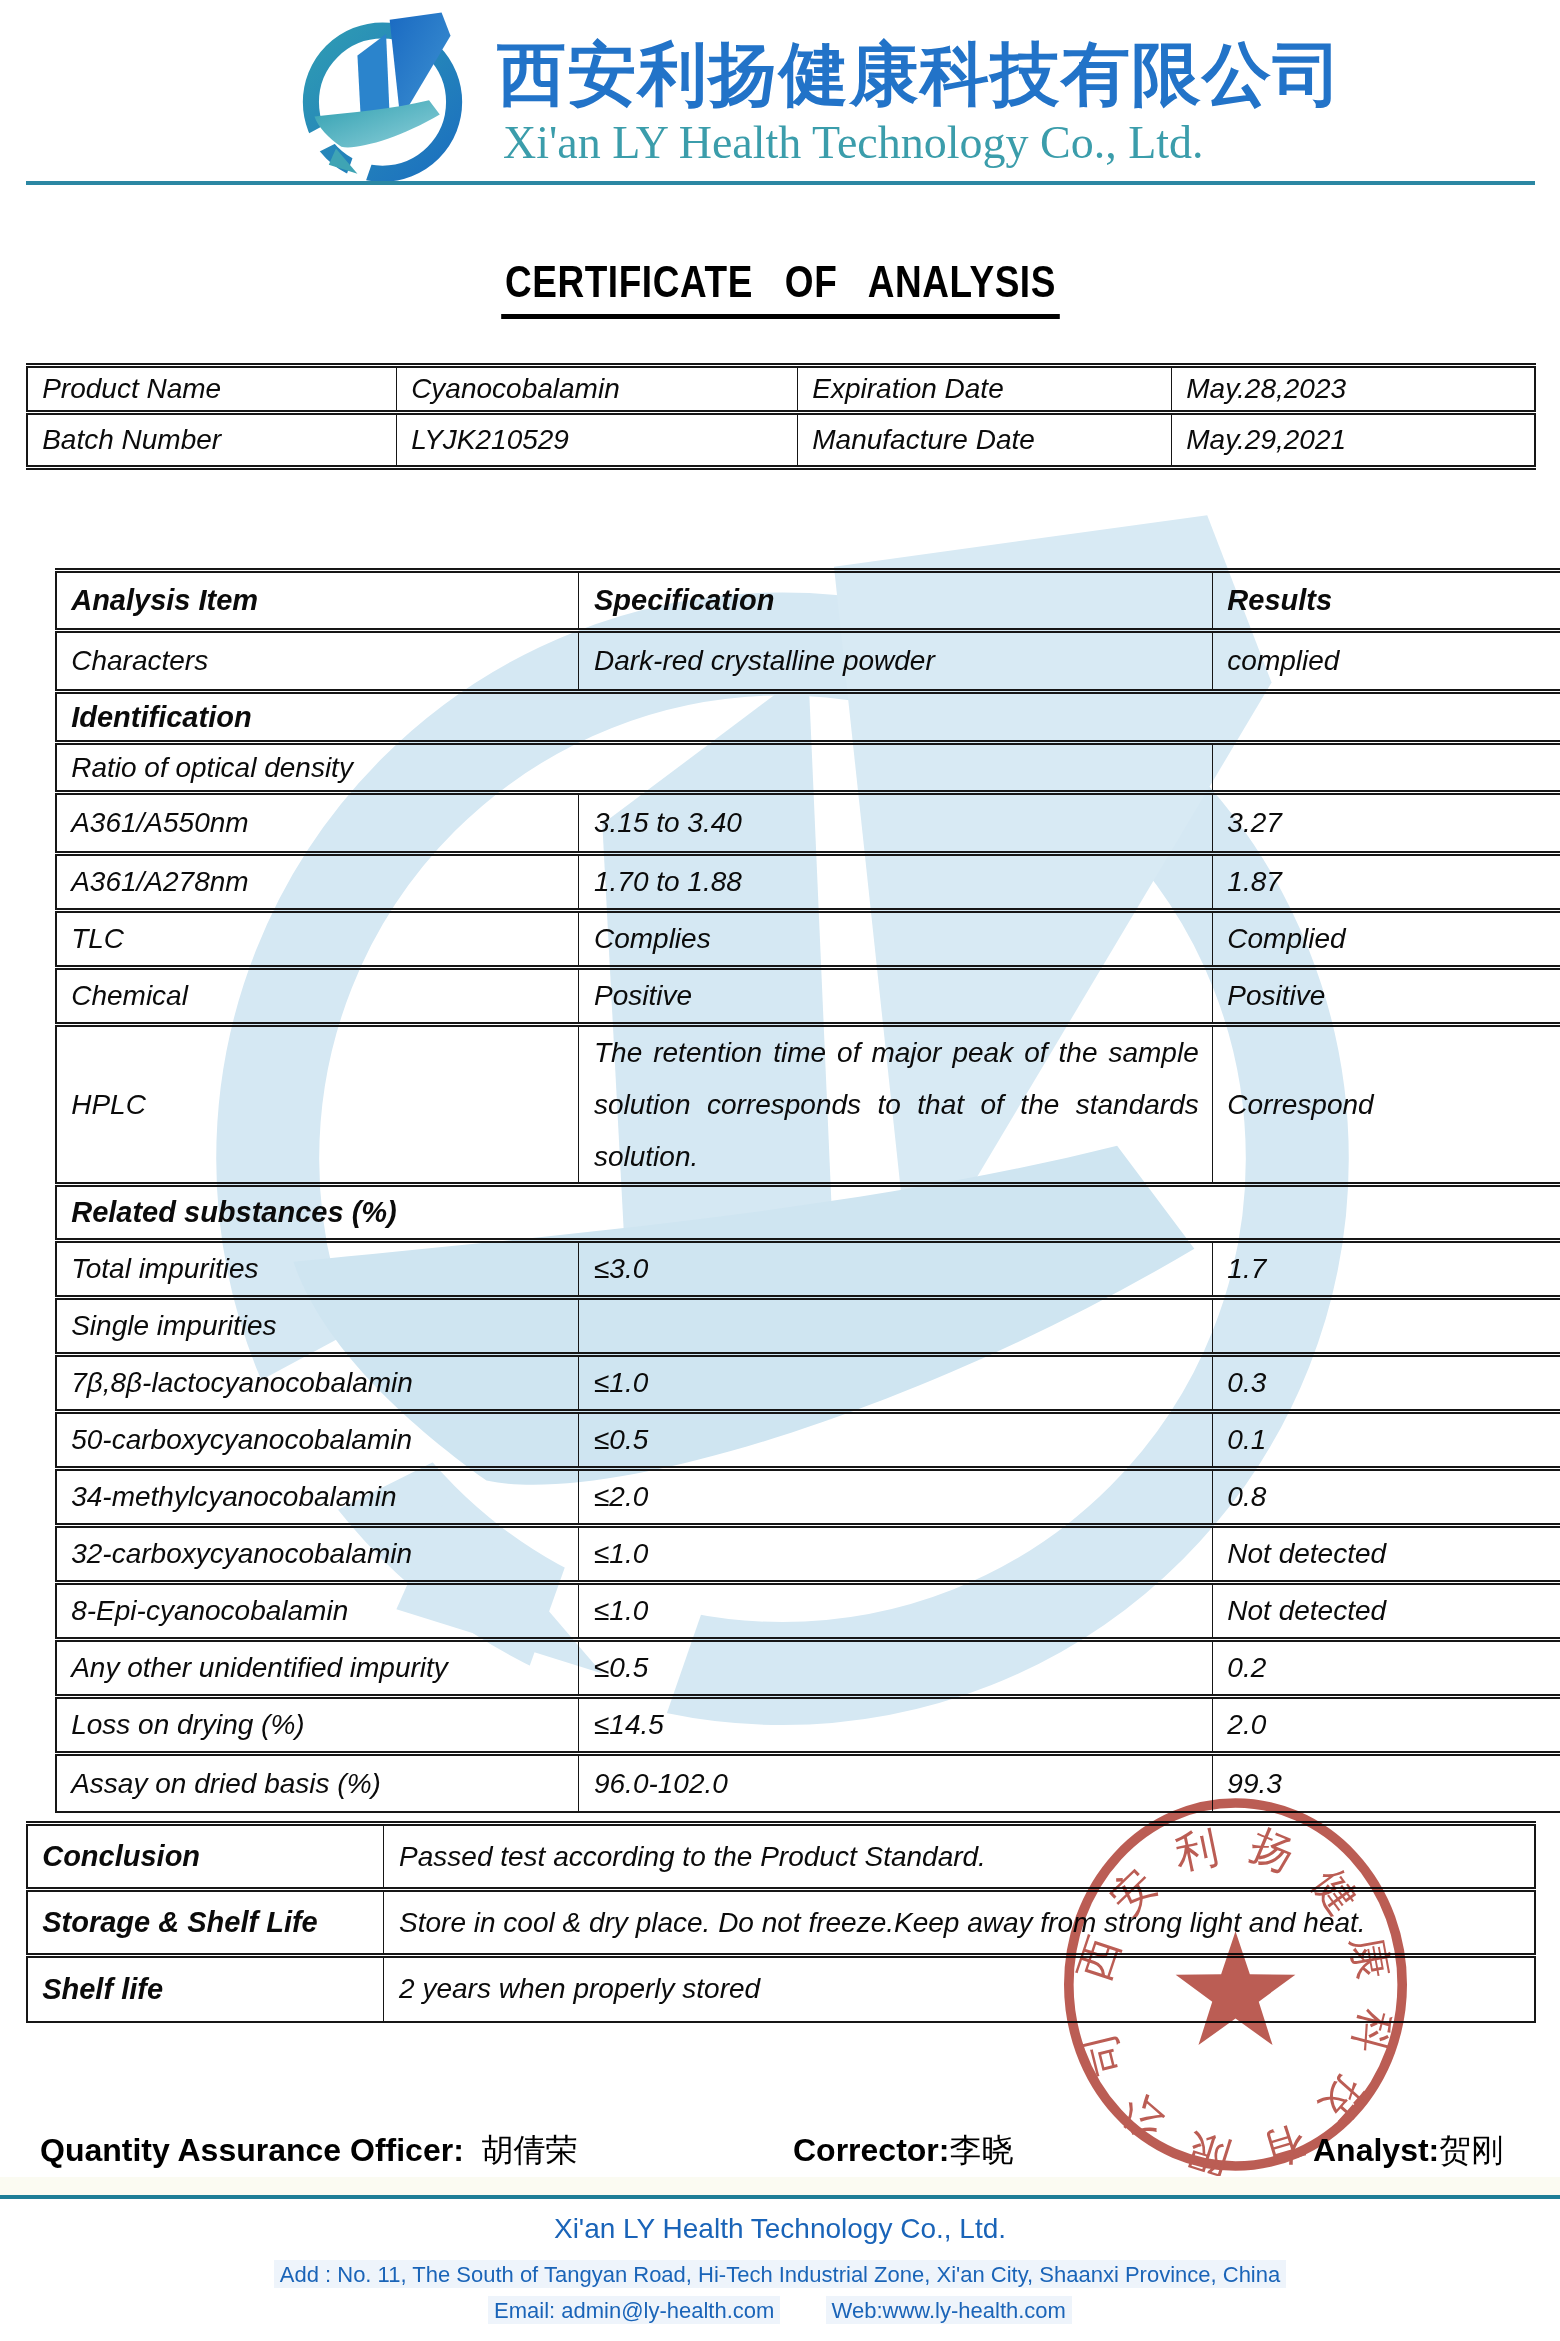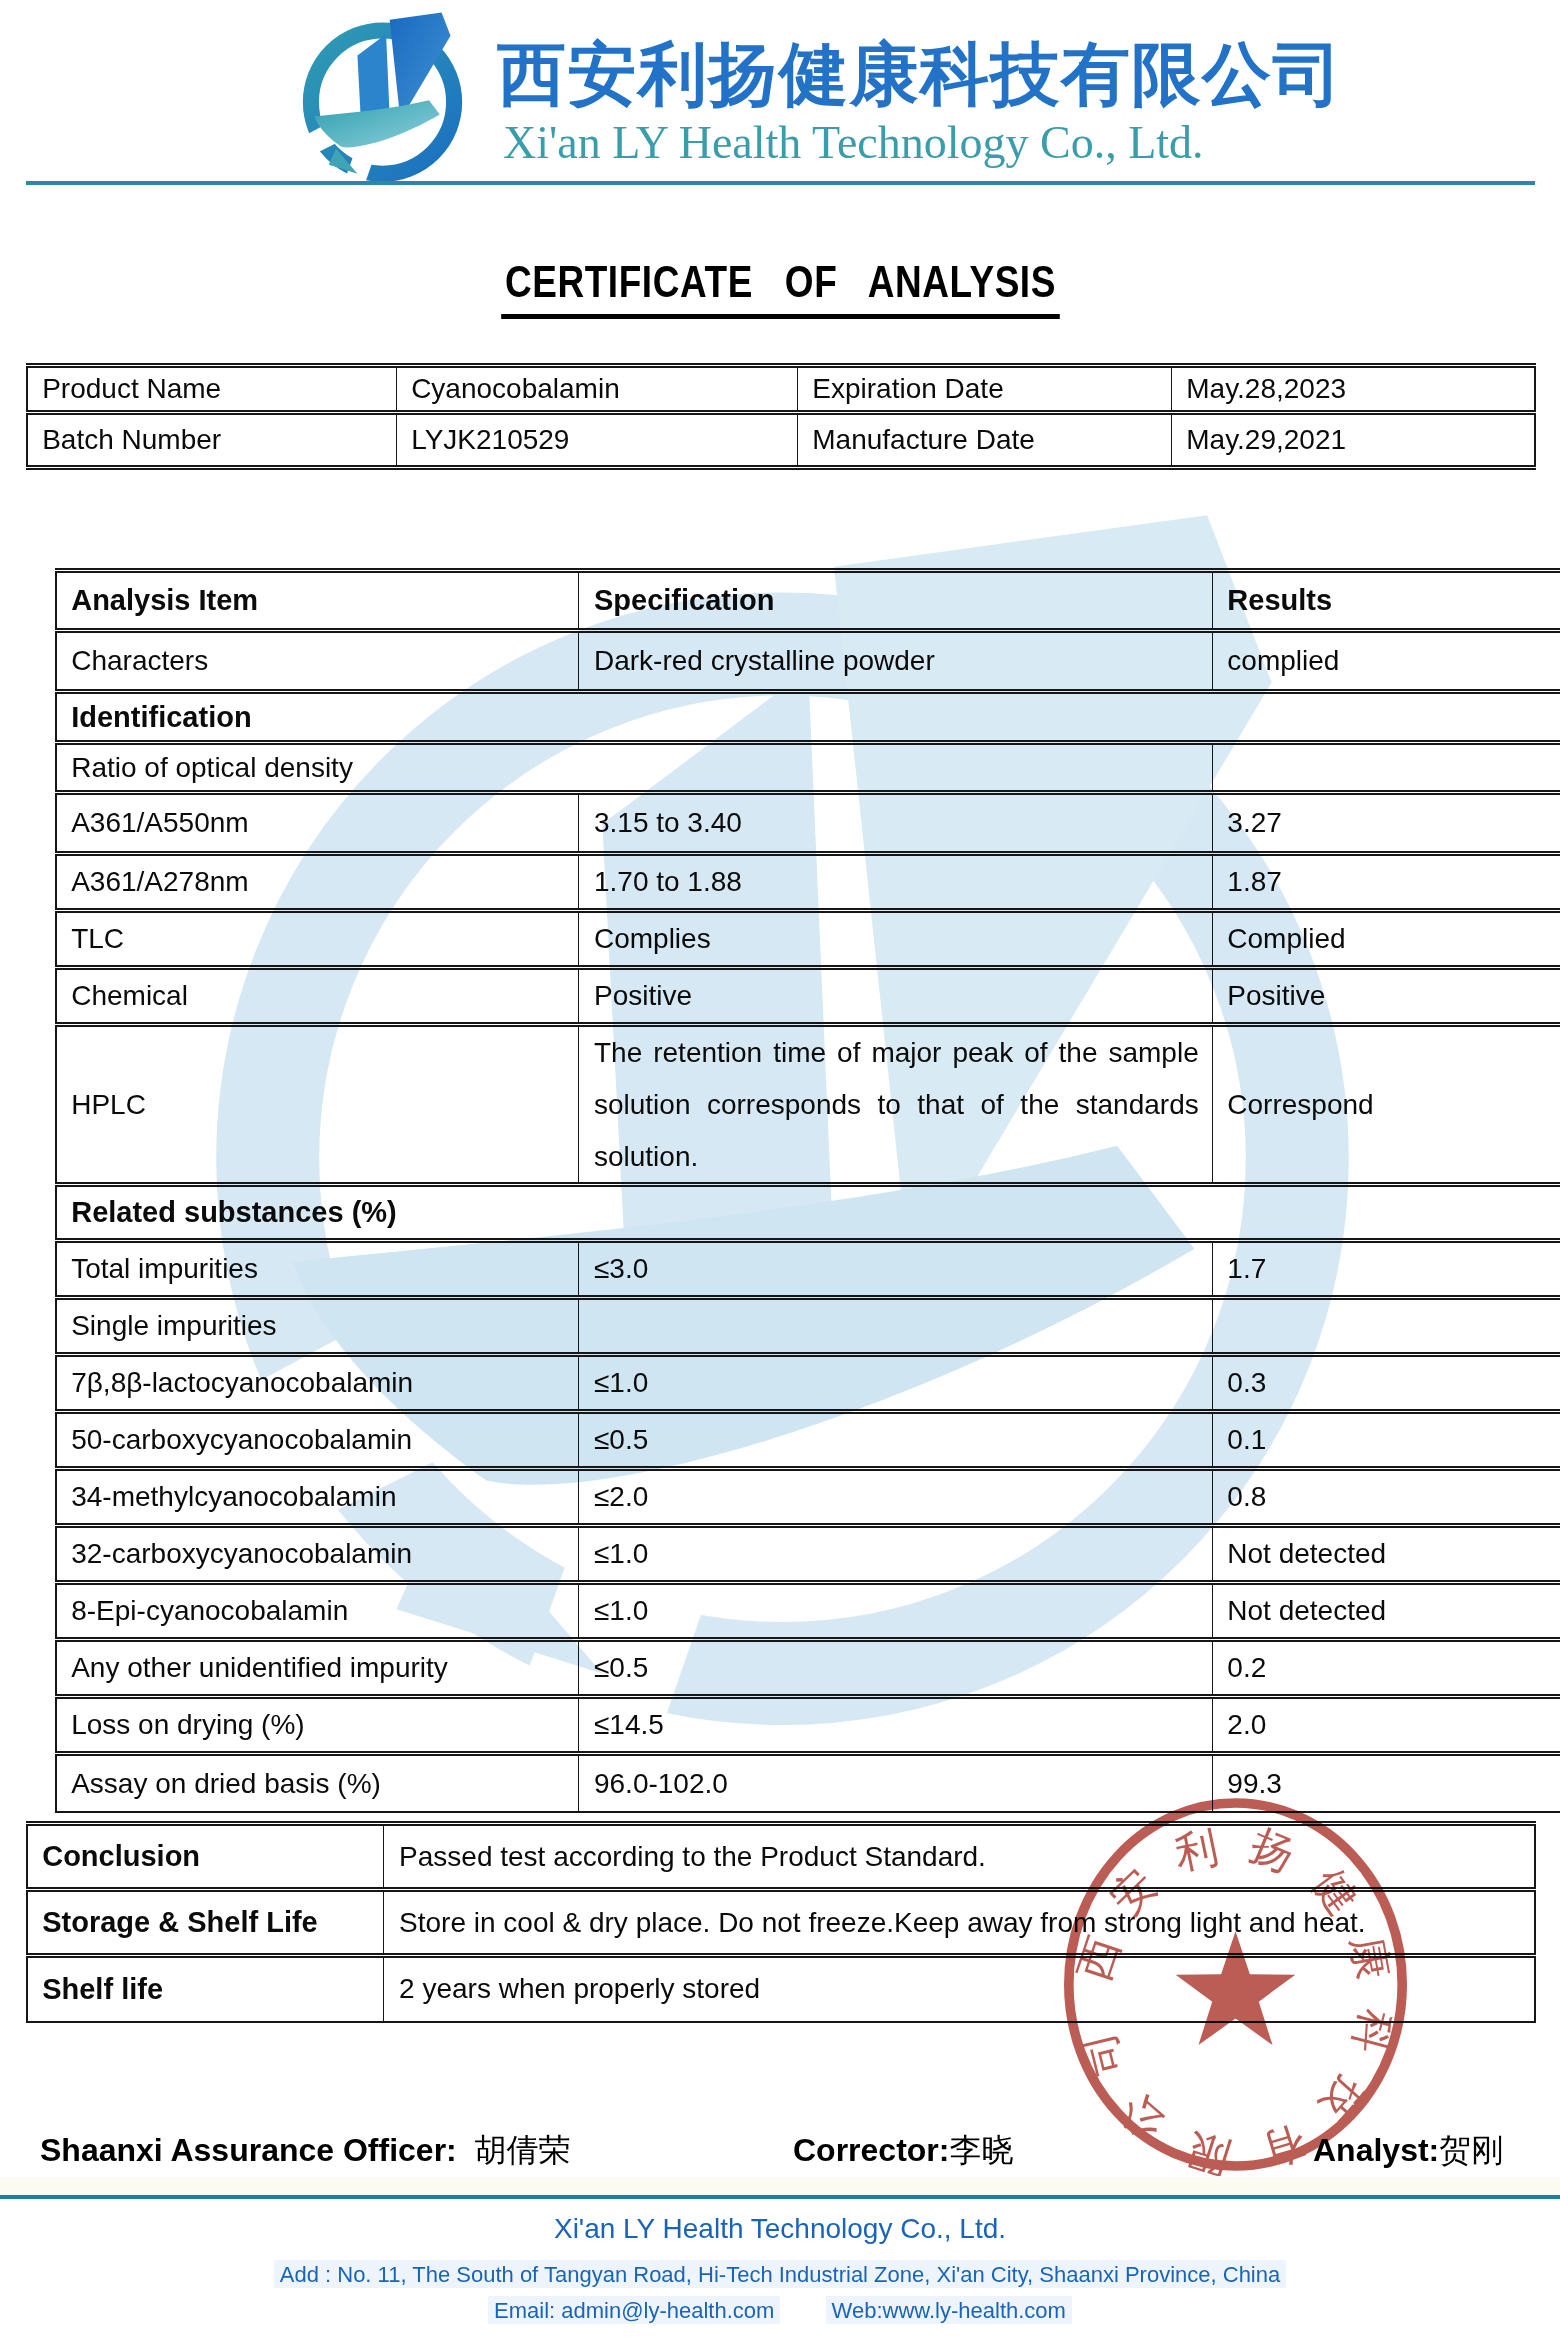--- a/index.html
+++ b/index.html
@@ -22,21 +22,21 @@
   .title-wrap{position:absolute; left:0; top:257px; width:1560px; text-align:center;}
   .doc-title{
     display:inline-block; transform:scaleX(.84);
     font-size:44px; font-weight:bold; color:#000; word-spacing:25px; letter-spacing:0.7px;
     border-bottom:5.1px solid #000; padding:0 4.4px 7.3px 4.4px; white-space:nowrap;
   }
   
   .watermark{position:absolute; left:139px; top:453px; width:1287px; height:1360px; opacity:1; pointer-events:none;}
   
   .tbl-wrap{position:absolute; left:25.6px; width:1510px;}
-  table{border-collapse:collapse; width:100%; table-layout:fixed; background:transparent;}
+  table{border-collapse:collapse; width:100%; table-layout:fixed; background:transparent;font-style:italic;}
   td{
     border:1.5px solid #161616; border-bottom:5.8px double #161616;
     font-size:28px; color:#0b0b0b; padding:0 10.2px 0 14.6px; vertical-align:middle;
     overflow:hidden; background:transparent;
   }
   tr.first td{border-top:5.8px double #161616;}
   tr.last td{border-bottom:2.9px solid #161616;}
   td.cl{border-left:2.2px solid #161616;}
   td.cr{border-right:2.2px solid #161616;}
   td.bold{font-weight:bold; font-size:29px;}
@@ -254,21 +254,21 @@
       </tr>
       <tr class="last" style="height:66px">
         <td class="cl bold">Shelf life</td>
         <td class="cr">2 years when properly stored</td>
       </tr>
     </tbody>
       </table>
   </div>
 
   <div class="sig-row">
-    <span class="sig" style="left:40px;"><b>Shaanxi Assurance Officer:</b>&nbsp; <span>胡倩荣</span></span>
+    <span class="sig" style="left:40px;"><b>Quantity Assurance Officer:</b>&nbsp; <span>胡倩荣</span></span>
     <span class="sig" style="left:793px;"><b>Corrector:</b><span>李晓</span></span>
     <span class="sig" style="left:1313px;"><b>Analyst:</b><span>贺刚</span></span>
   </div>
 
   <svg class="stamp" viewBox="0 0 490 520">
     <defs>
       <path id="ringpath" d="M 75 262 A 170 190 0 1 1 74.9 263"></path>
     </defs>
     <ellipse cx="245" cy="262" rx="225" ry="245" fill="none" stroke="#b2463c" stroke-width="13"></ellipse>
     <polygon points="245,190 264.4,248.3 325.8,248.7 276.4,285.2 295,343.8 245,308 195,343.8 213.6,285.2 164.2,248.7 225.6,248.3" fill="#b2463c"></polygon>

